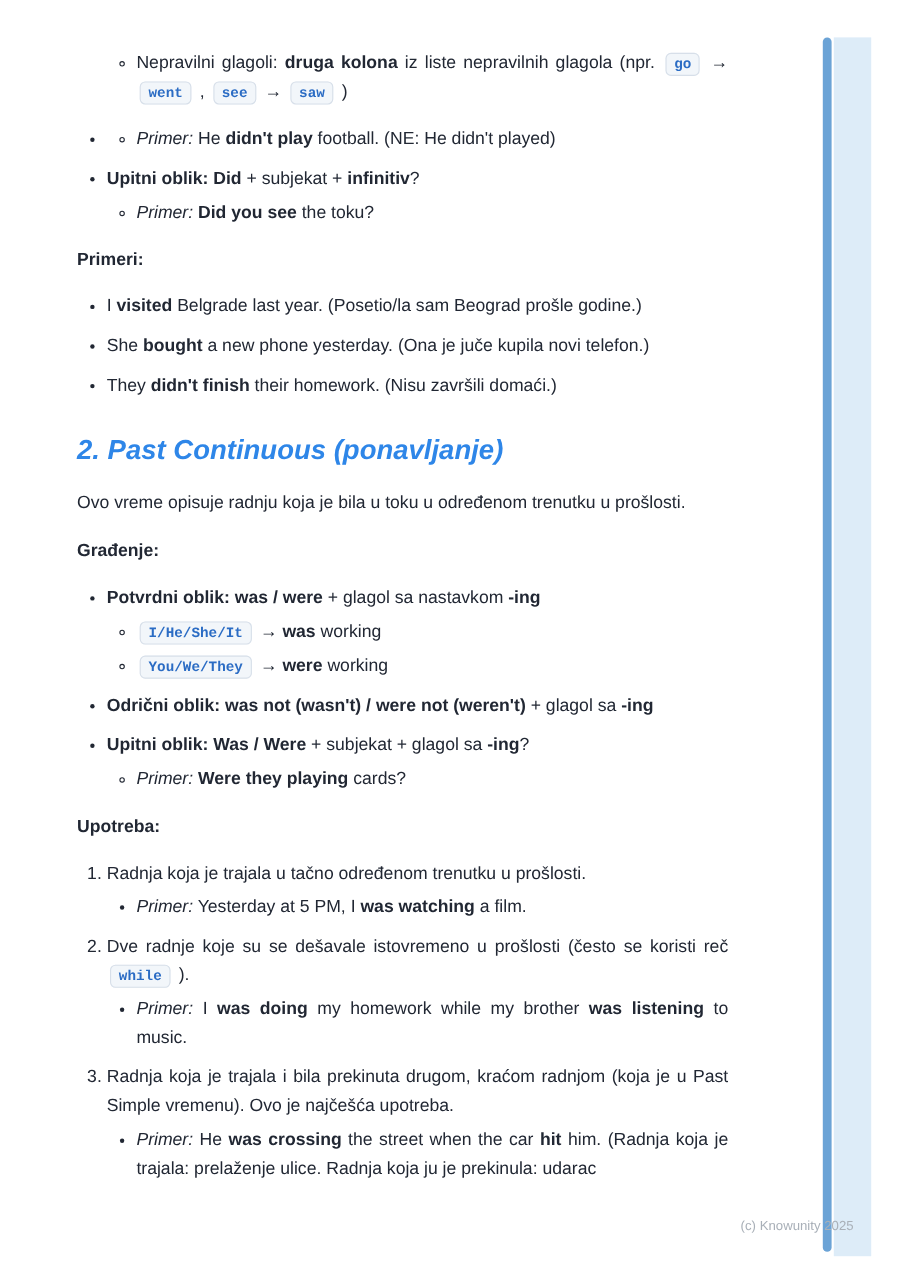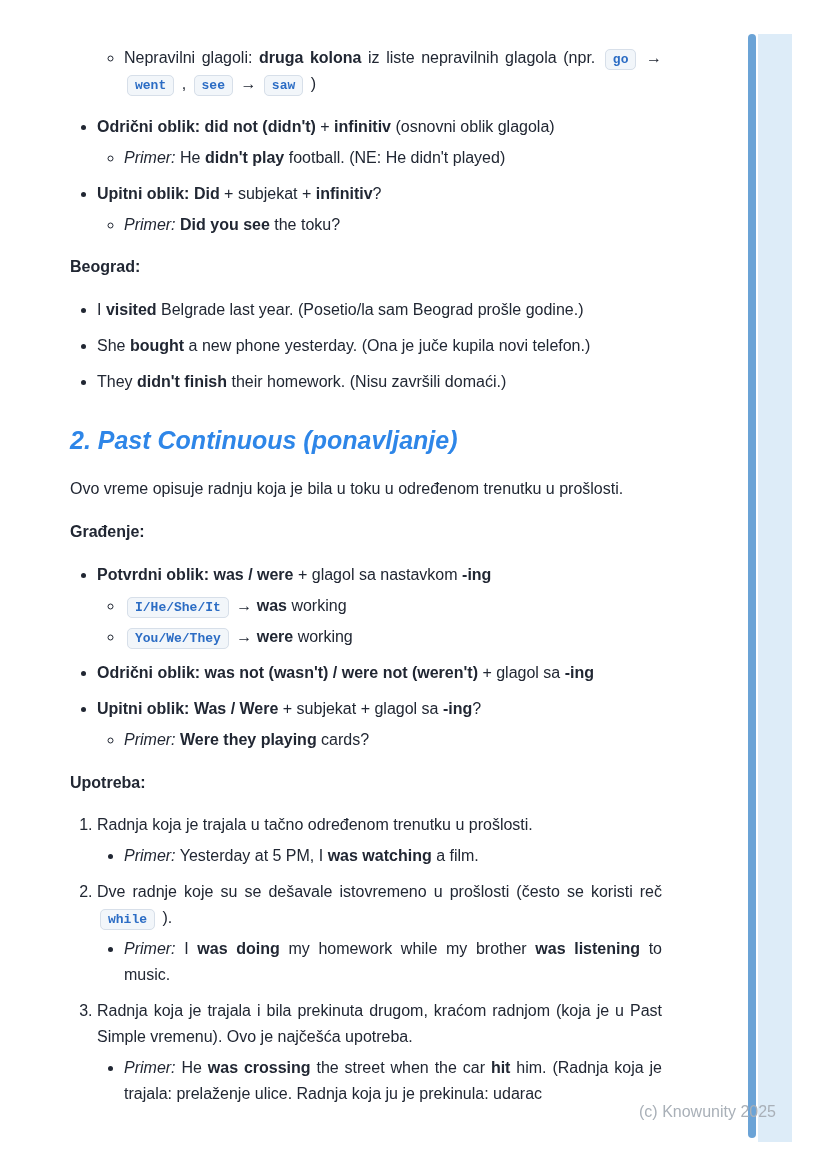--- a/index.html
+++ b/index.html
@@ -68,54 +68,53 @@
   .scroll-thumb{
     position:absolute;
     top:34px;right:72px;
     width:8px;height:1104px;
     background:var(--scrollbar-thumb);
     border-radius:4px;
   }
   .footer{
     position:absolute;
     right:52px;bottom:50px;
-    font-size:16px;
+    font-size:12px;
     color:var(--footer-text);
     z-index:2;
   }
 </style>
 </head>
 <body>
 
 <div class="page">
   <div class="content">
       <ul class="circle indent1">
         <li>
           <div><span>Nepravilni glagoli: </span><b>druga kolona</b><span> iz liste nepravilnih glagola (npr. </span><code>go</code><span> → </span><code>went</code><span> , </span><code>see</code><span> → </span><code>saw</code><span> )</span></div>
         </li>
       </ul>
       <ul class="disc">
         <li>
-          <div><b>Odrični oblik: did not (didn't)</b><span> + </span><b>infinitiv</b><span> (osnovni oblik glagola)</span></div>
           <ul class="sub circle">
             <li>
               <div><i>Primer:</i><span> He </span><b>didn't play</b><span> football. (NE: He didn't played)</span></div>
             </li>
           </ul>
         </li>
         <li>
           <div><b>Upitni oblik: Did</b><span> + subjekat + </span><b>infinitiv</b><span>?</span></div>
           <ul class="sub circle">
             <li>
               <div><i>Primer:</i><span> </span><b>Did you see</b><span> the toku?</span></div>
             </li>
           </ul>
         </li>
       </ul>
-      <p><b>Beograd:</b></p>
+      <p><b>Primeri:</b></p>
       <ul class="disc">
         <li>
           <div><span>I </span><b>visited</b><span> Belgrade last year. (Posetio/la sam Beograd prošle godine.)</span></div>
         </li>
         <li>
           <div><span>She </span><b>bought</b><span> a new phone yesterday. (Ona je juče kupila novi telefon.)</span></div>
         </li>
         <li>
           <div><span>They </span><b>didn't finish</b><span> their homework. (Nisu završili domaći.)</span></div>
         </li>

